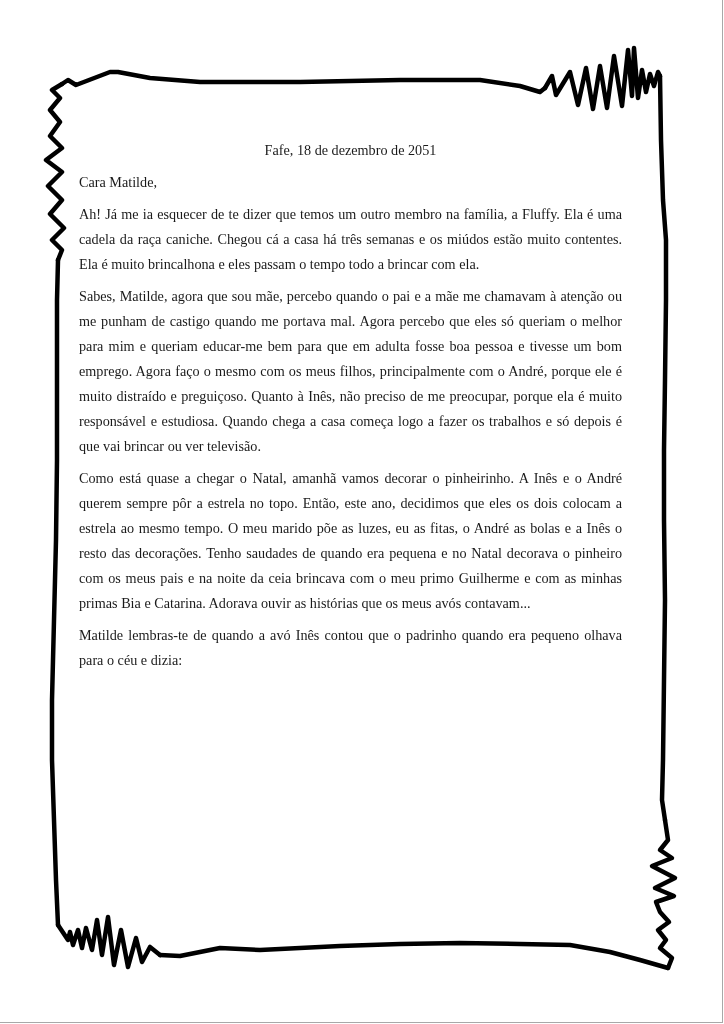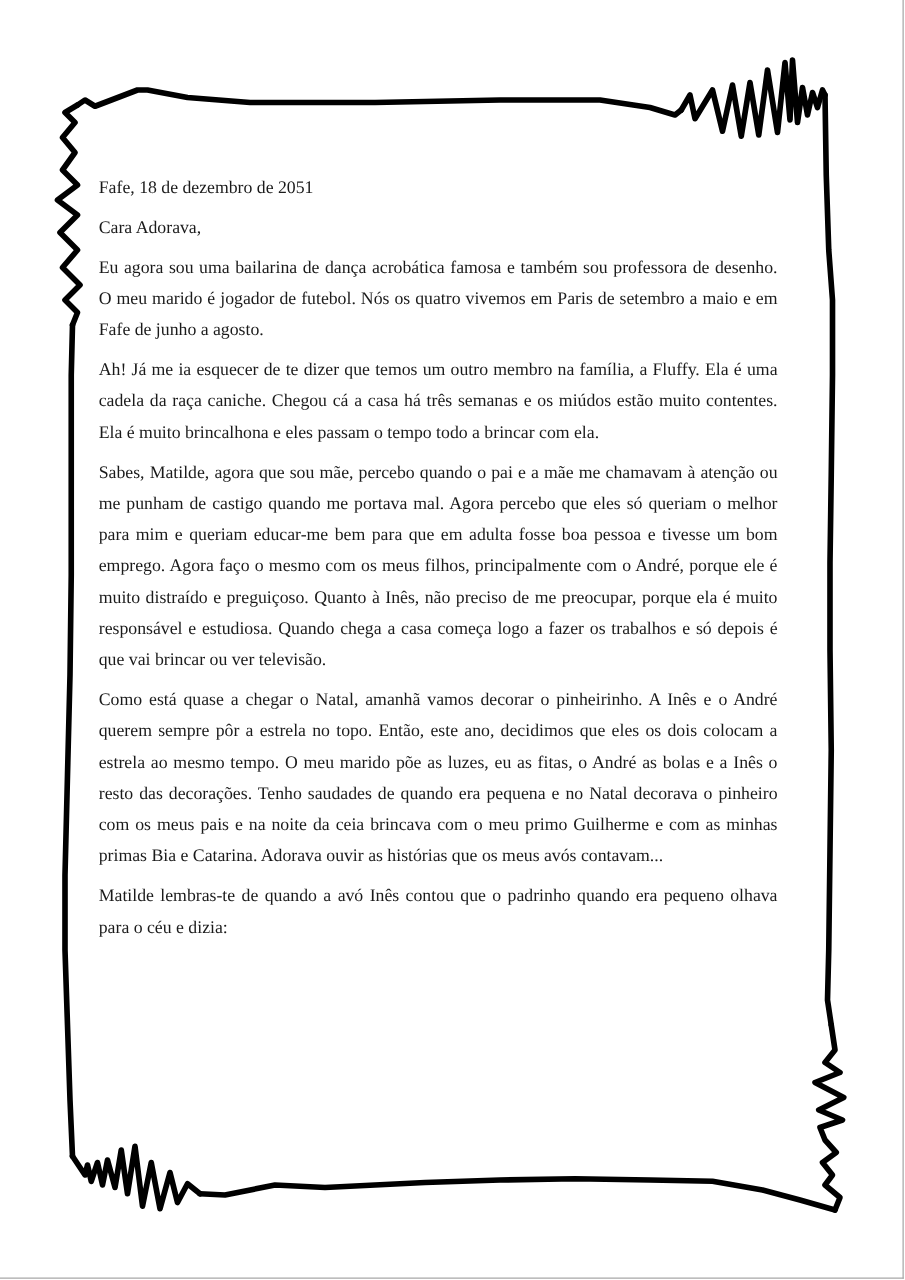--- a/index.html
+++ b/index.html
@@ -8,21 +8,21 @@
     position: absolute; left: 0; top: 0; width: 722px; height: 1022px;
     background: #ffffff;
     border-right: 1px solid #a8a8a8; border-bottom: 1px solid #a8a8a8;
   }
   .frame { position: absolute; left: 0; top: 0; width: 724px; height: 1024px; }
   .letter {
     position: absolute; left: 79px; top: 138px; width: 543px;
     font-family: "Liberation Serif", "DejaVu Serif", serif;
     font-size: 14.2px; color: #1a1a1a; line-height: 25px;
   }
-  .date { text-align: left; margin: 0 0 7px 0; }
+  .date { text-align: center; margin: 0 0 7px 0; }
   .salutation { margin: 0 0 7px 0; }
   .para { margin: 0 0 7px 0; text-align: justify; hyphens: manual; }
 </style>
 </head>
 <body>
 
 <div class="page">
 
   <svg class="frame" viewBox="0 0 724 1024" xmlns="http://www.w3.org/2000/svg">
     <g fill="none" stroke="#000" stroke-width="4.5" stroke-linecap="round" stroke-linejoin="round">
@@ -40,21 +40,20 @@
       <path d="M160 955 L150 947 L142 962 L136 938 L128 967 L121 930 L114 965 L108 917 L102 955 L97 920 L92 950 L86 928 L82 948 L78 930 L73 945 L70 932 L68 940 L58 925"></path>
 
       <path d="M58 925 L56 880 L54 820 L52 760 L52 700 L54 620 L56 540 L57 460 L57 380 L57 300 L58 260"></path>
 
       <path d="M58 260 L62 250 L52 240 L64 228 L50 214 L62 200 L48 186 L62 172 L46 160 L62 148 L50 136 L60 122 L50 110 L60 98 L52 90 L62 84"></path>
     </g>
   </svg>
 
   <div class="letter">
     <p class="date">Fafe, 18 de dezembro de 2051</p>
-    <p class="salutation">Cara Adorava,</p>
-    <p class="para">Eu agora sou uma bailarina de dança acrobática famosa e também sou professora de dese­nho. O meu marido é jogador de futebol. Nós os quatro vivemos em Paris de setembro a maio e em Fafe de junho a agosto.</p>
+    <p class="salutation">Cara Matilde,</p>
     <p class="para">Ah! Já me ia esquecer de te dizer que temos um outro membro na família, a Fluffy. Ela é uma cadela da raça caniche. Chegou cá a casa há três semanas e os miúdos estão muito con­tentes. Ela é muito brincalhona e eles passam o tempo todo a brincar com ela.</p>
     <p class="para">Sabes, Matilde, agora que sou mãe, percebo quando o pai e a mãe me chamavam à atenção ou me punham de castigo quando me portava mal. Agora percebo que eles só queriam o me­lhor para mim e queriam educar-me bem para que em adulta fosse boa pessoa e tivesse um bom emprego. Agora faço o mesmo com os meus filhos, principalmente com o André, por­que ele é muito distraído e preguiçoso. Quanto à Inês, não preciso de me preocupar, porque ela é muito responsável e estudiosa. Quando chega a casa começa logo a fazer os trabalhos e só depois é que vai brincar ou ver televisão.</p>
     <p class="para">Como está quase a chegar o Natal, amanhã vamos decorar o pinheirinho. A Inês e o André querem sempre pôr a estrela no topo. Então, este ano, decidimos que eles os dois colocam a estrela ao mesmo tempo. O meu marido põe as luzes, eu as fitas, o André as bolas e a Inês o resto das decorações. Tenho saudades de quando era pequena e no Natal decorava o pinheiro com os meus pais e na noite da ceia brincava com o meu primo Guilherme e com as minhas primas Bia e Catarina. Adorava ouvir as histórias que os meus avós contavam...</p>
     <p class="para">Matilde lembras-te de quando a avó Inês contou que o padrinho quando era pequeno olhava para o céu e dizia:</p>
   </div>
 
 </div>
 
 </body></html>

